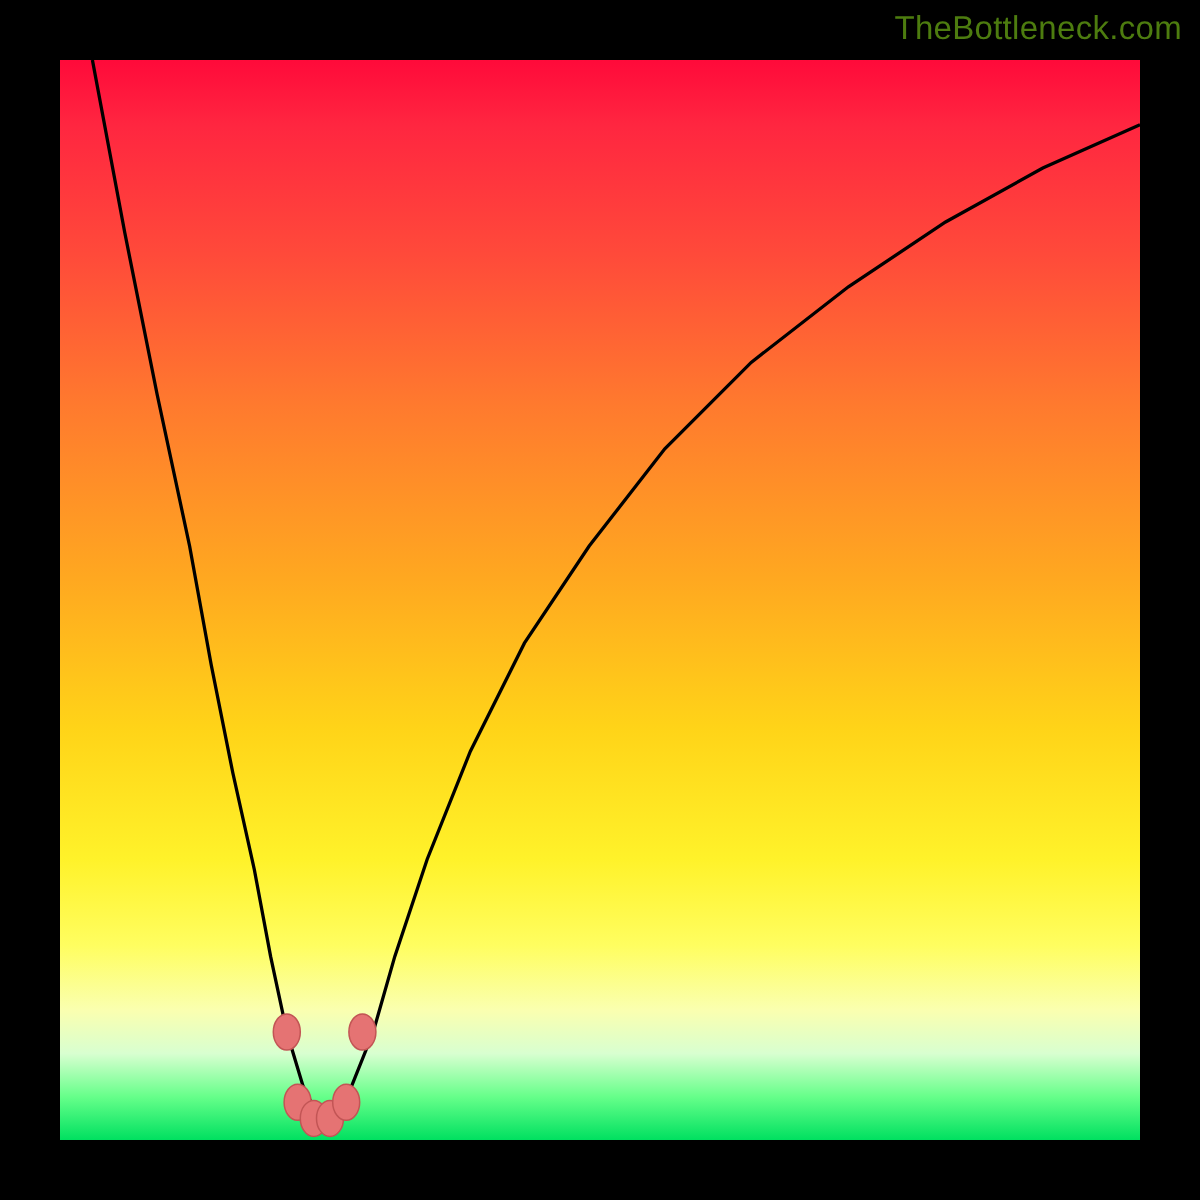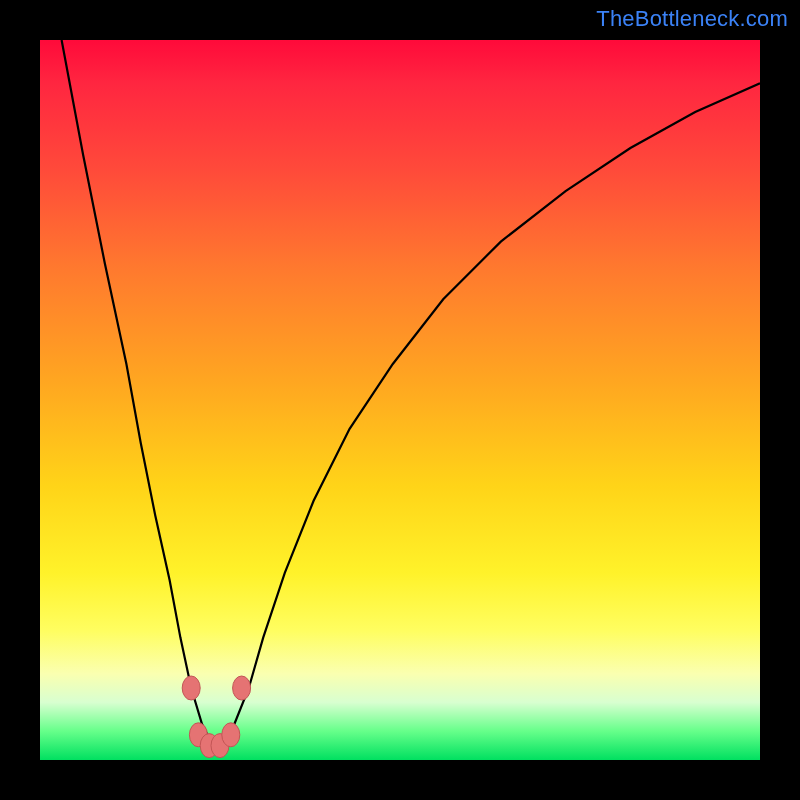--- a/index.html
+++ b/index.html
@@ -30,21 +30,21 @@
       #faffb0 88%,
       #d8ffd0 92%,
       #66ff8a 96%,
       #00e060 100%
     );
   }
   .watermark {
     position: absolute;
     top: 6px;
     right: 12px;
-    color: #3b82f6;
+    color: #4d7c0f;
     font-size: 22px;
     letter-spacing: 0.2px;
     user-select: none;
   }
   svg.curve {
     position: absolute;
     left: 0;
     top: 0;
     width: 720px;
     height: 720px;

